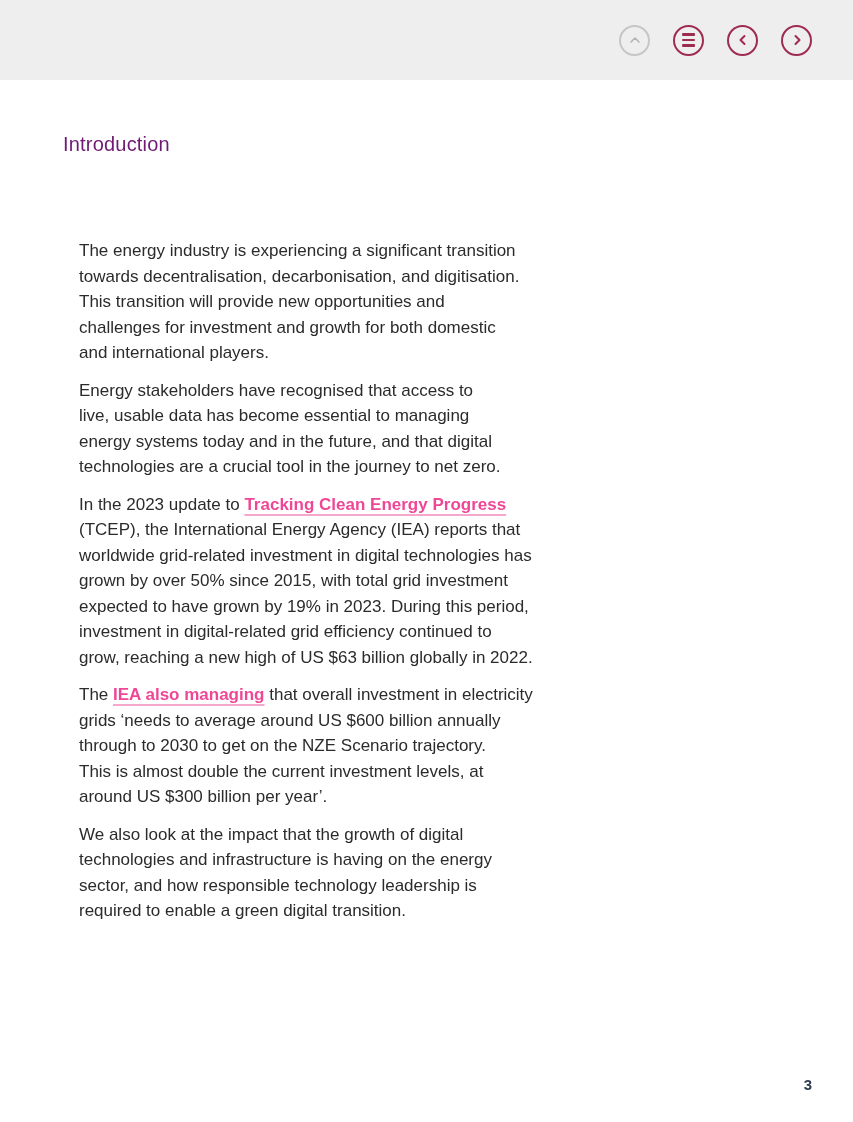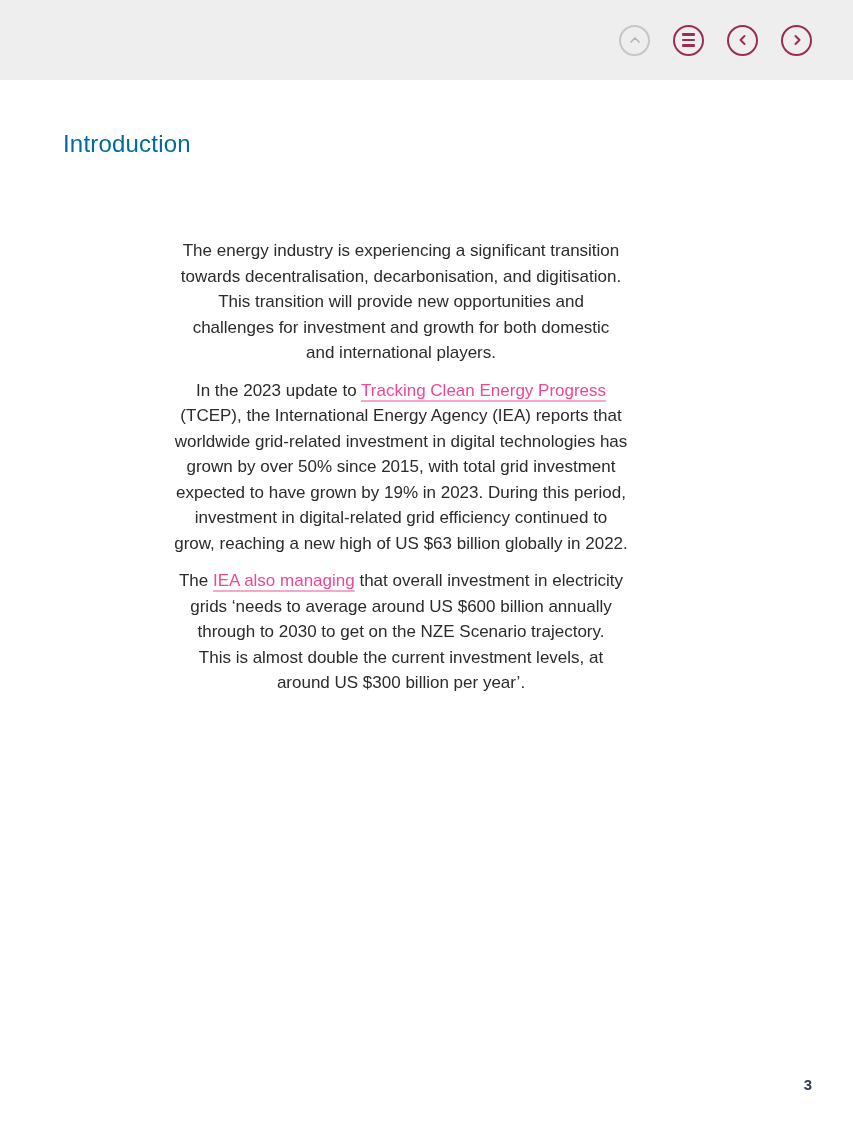--- a/index.html
+++ b/index.html
@@ -62,41 +62,40 @@
 
   
   .doc {
     position: absolute;
     top: 80px;
     left: 63px;
     width: 660px;
   }
   h1.page-title {
     margin: 46px 0 0 0;
-    font-size: 24px;
+    font-size: 20px;
     line-height: 36px;
     font-weight: 400;
-    color: #0369a1;
+    color: #701a75;
     letter-spacing: 0.2px;
   }
   .body-copy {
     margin-top: 76px;
     width: 660px;
     font-size: 17px;
     line-height: 25.5px;
     color: #2b2b2b;
   }
   .body-copy p {
     margin: 0 0 12px 16px;
     white-space: pre-line;
-    text-align: center;
   }
   .body-copy a.link {
     color: #ee4796;
-    font-weight: 400;
+    font-weight: 700;
     text-decoration: underline;
     text-decoration-color: #f5a8cb;
     text-decoration-thickness: 2px;
     text-underline-offset: 4px;
     cursor: pointer;
   }
 
   
   .page-number {
     position: absolute;
@@ -144,28 +143,36 @@
 </div>
 
 <div class="doc">
   <h1 class="page-title">Introduction</h1>
   <div class="body-copy">
       <p>The energy industry is experiencing a significant transition
 towards decentralisation, decarbonisation, and digitisation.
 This transition will provide new opportunities and
 challenges for investment and growth for both domestic
 and international players.</p>
+      <p>Energy stakeholders have recognised that access to
+live, usable data has become essential to managing
+energy systems today and in the future, and that digital
+technologies are a crucial tool in the journey to net zero.</p>
       <p>In the 2023 update to <a class="link">Tracking Clean Energy Progress</a>
 (TCEP), the International Energy Agency (IEA) reports that
 worldwide grid-related investment in digital technologies has
 grown by over 50% since 2015, with total grid investment
 expected to have grown by 19% in 2023. During this period,
 investment in digital-related grid efficiency continued to
 grow, reaching a new high of US $63 billion globally in 2022.</p>
       <p>The <a class="link">IEA also managing</a> that overall investment in electricity
 grids ‘needs to average around US $600 billion annually
 through to 2030 to get on the NZE Scenario trajectory.
 This is almost double the current investment levels, at
 around US $300 billion per year’.</p>
+      <p>We also look at the impact that the growth of digital
+technologies and infrastructure is having on the energy
+sector, and how responsible technology leadership is
+required to enable a green digital transition.</p>
     </div>
 </div>
 
 <div class="page-number">3</div>
 
 </body></html>

